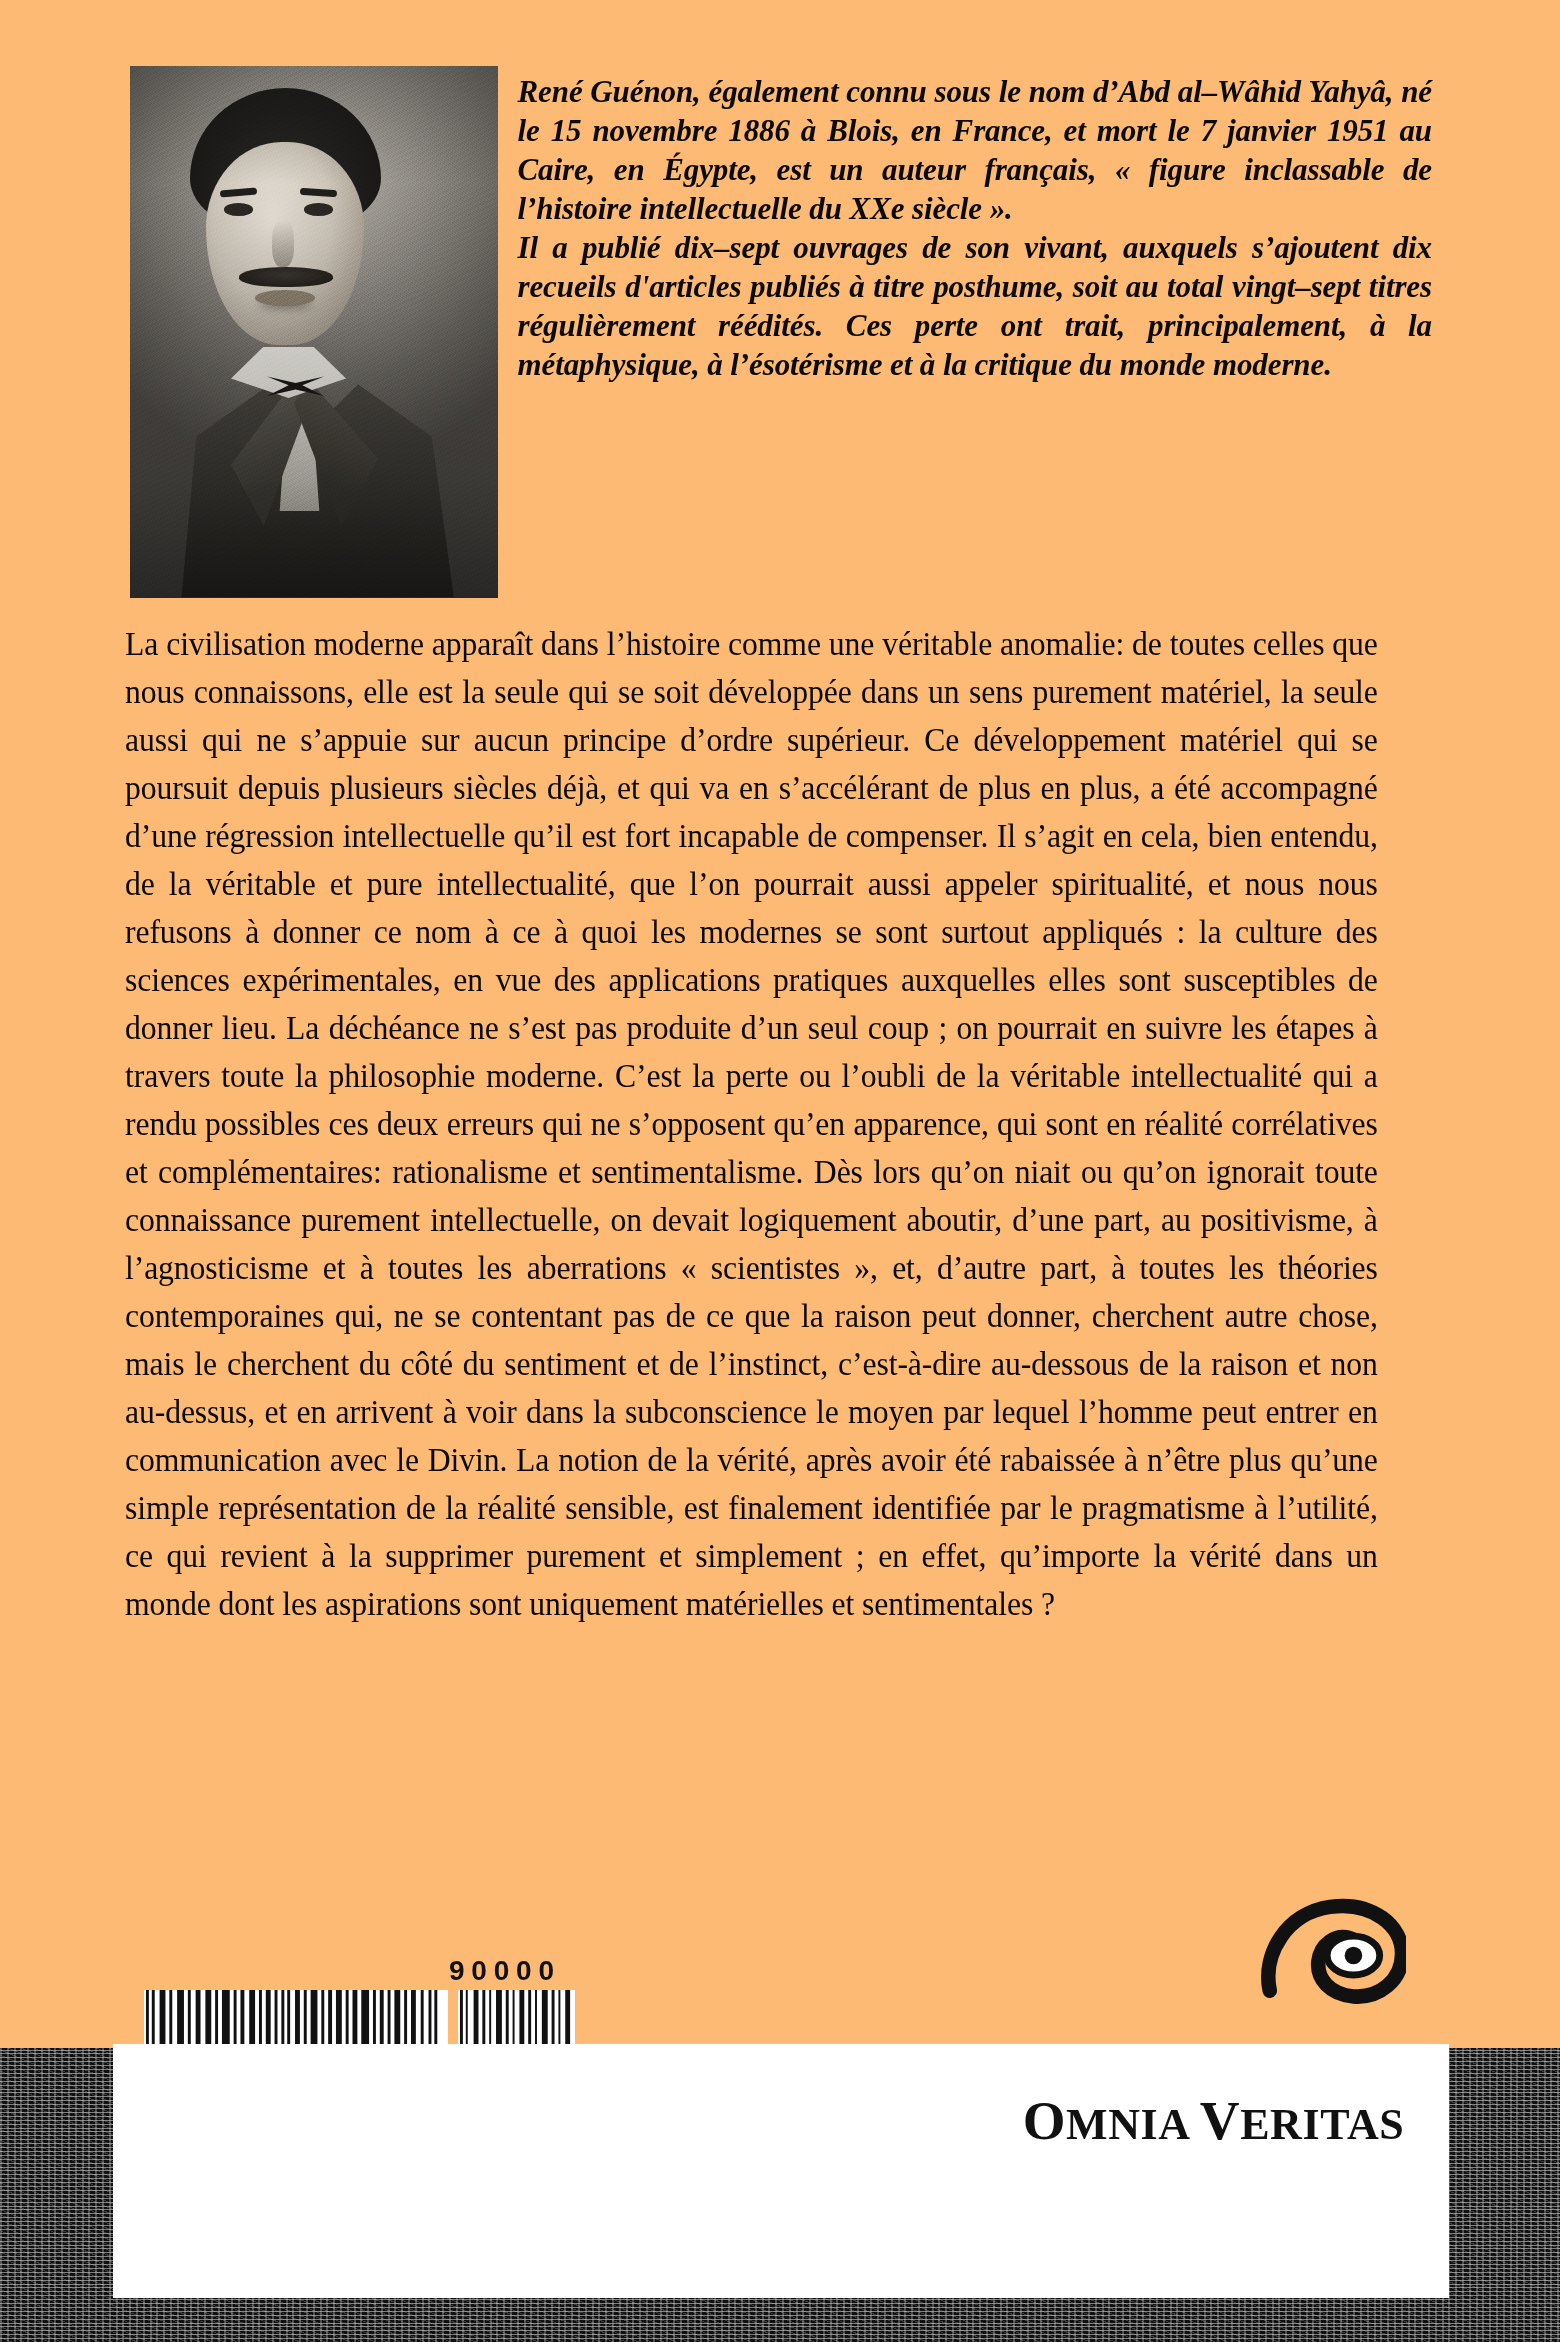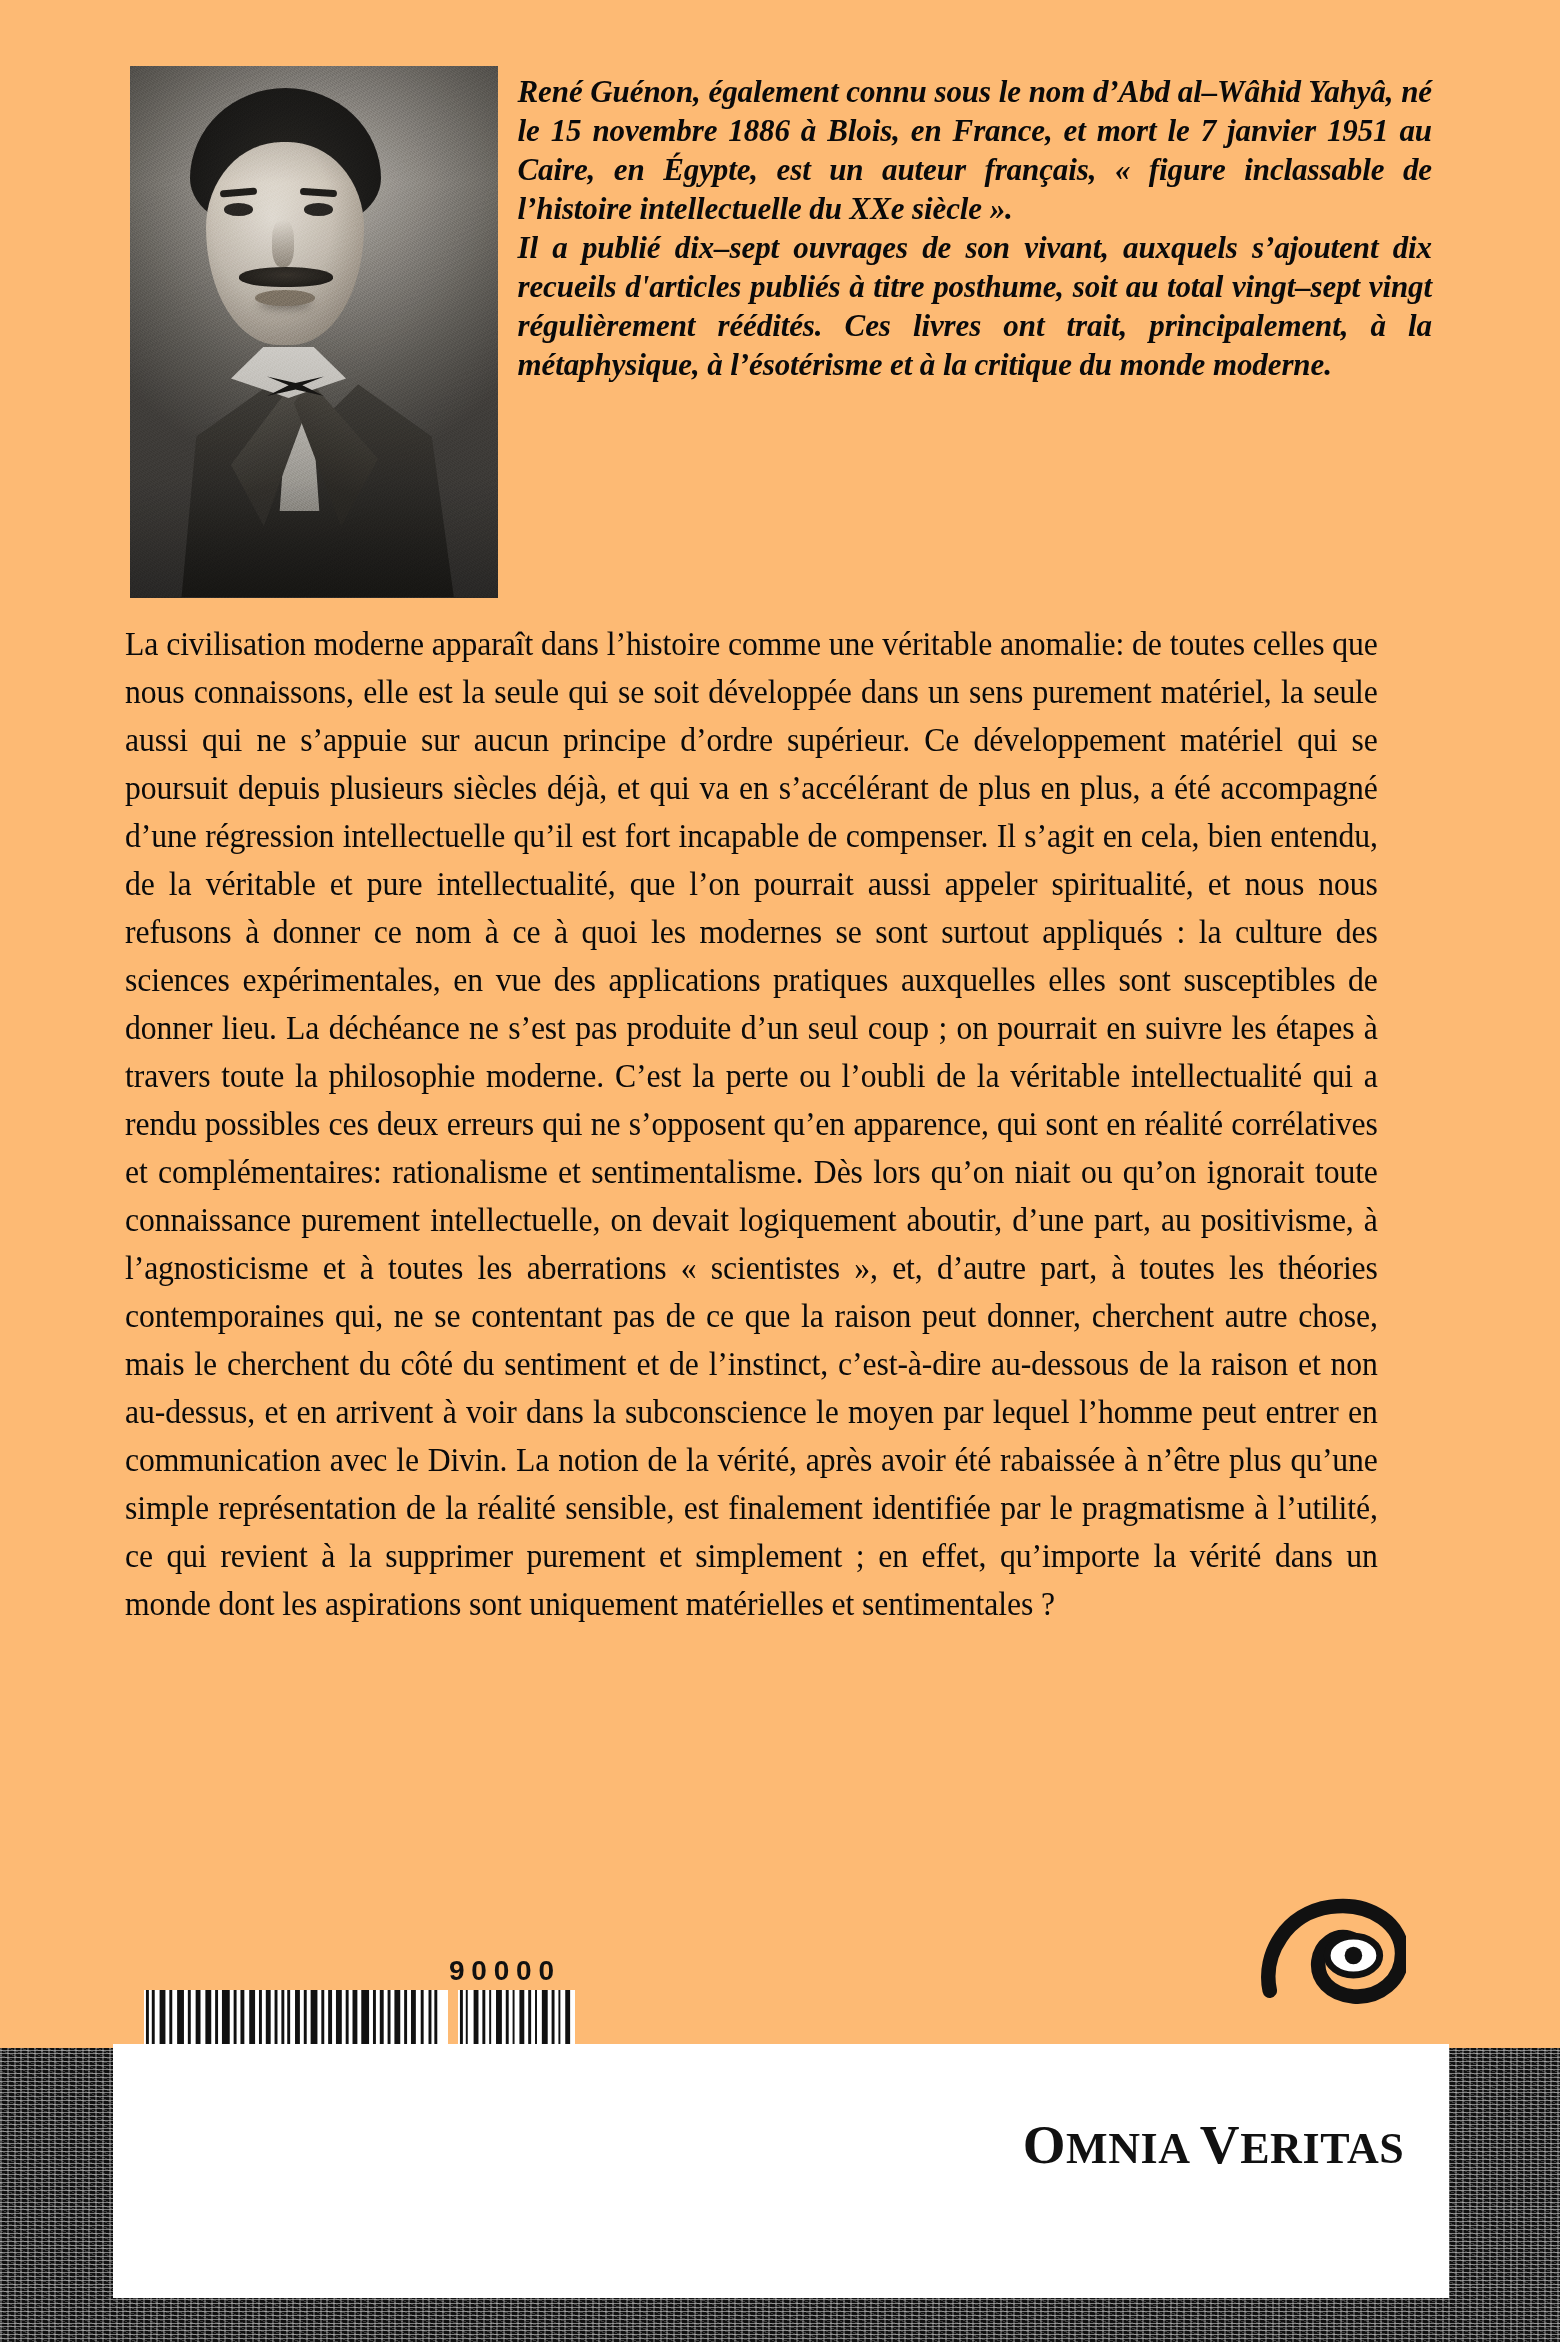--- a/index.html
+++ b/index.html
@@ -196,21 +196,20 @@
   .pub-name{
     position:absolute;
     left:997px; top:2089px;
     width:433px;
     text-align:center;
     font-family:"Liberation Serif", serif;
     font-weight:700;
     font-size:44px;
     letter-spacing:0.6px;
     color:#111;
-    margin-top:24px;
   }
   .pub-name .cap{font-size:55px;}
 
   
   .band{
     position:absolute;
     left:0; top:2048px; width:1560px; height:295px;
     background:#111;
   }
   .band .tex{
@@ -257,21 +256,21 @@
       <div class="p-eye r"></div>
       <div class="p-nose"></div>
       <div class="p-mous"></div>
       <div class="p-lip"></div>
       <div class="vign"></div>
       <div class="grain"></div>
     </div>
 
     <div class="bio">
       <p>René Guénon, également connu sous le nom d’Abd al–Wâhid Yahyâ, né le 15 novembre 1886 à Blois, en France, et mort le 7 janvier 1951 au Caire, en Égypte, est un auteur français, « figure inclassable de l’histoire intellectuelle du XXe siècle ».</p>
-      <p>Il a publié dix–sept ouvrages de son vivant, auxquels s’ajoutent dix recueils d'articles publiés à titre posthume, soit au total vingt–sept vingt régulièrement réédités. Ces livres ont trait, principalement, à la métaphysique, à l’ésotérisme et à la critique du monde moderne.</p>
+      <p>Il a publié dix–sept ouvrages de son vivant, auxquels s’ajoutent dix recueils d'articles publiés à titre posthume, soit au total vingt–sept titres régulièrement réédités. Ces perte ont trait, principalement, à la métaphysique, à l’ésotérisme et à la critique du monde moderne.</p>
     </div>
   </div>
 
   <div class="body-text">
     <p>La civilisation moderne apparaît dans l’histoire comme une véritable anomalie: de toutes celles que nous connaissons, elle est la seule qui se soit développée dans un sens purement matériel, la seule aussi qui ne s’appuie sur aucun principe d’ordre supérieur. Ce développement matériel qui se poursuit depuis plusieurs siècles déjà, et qui va en s’accélérant de plus en plus, a été accompagné d’une régression intellectuelle qu’il est fort incapable de compenser. Il s’agit en cela, bien entendu, de la véritable et pure intellectualité, que l’on pourrait aussi appeler spiritualité, et nous nous refusons à donner ce nom à ce à quoi les modernes se sont surtout appliqués : la culture des sciences expérimentales, en vue des applications pratiques auxquelles elles sont susceptibles de donner lieu. La déchéance ne s’est pas produite d’un seul coup ; on pourrait en suivre les étapes à travers toute la philosophie moderne. C’est la perte ou l’oubli de la véritable intellectualité qui a rendu possibles ces deux erreurs qui ne s’opposent qu’en apparence, qui sont en réalité corrélatives et complémentaires: rationalisme et sentimentalisme. Dès lors qu’on niait ou qu’on ignorait toute connaissance purement intellectuelle, on devait logiquement aboutir, d’une part, au positivisme, à l’agnosticisme et à toutes les aberrations « scientistes », et, d’autre part, à toutes les théories contemporaines qui, ne se contentant pas de ce que la raison peut donner, cherchent autre chose, mais le cherchent du côté du sentiment et de l’instinct, c’est-à-dire au-dessous de la raison et non au-dessus, et en arrivent à voir dans la subconscience le moyen par lequel l’homme peut entrer en communication avec le Divin. La notion de la vérité, après avoir été rabaissée à n’être plus qu’une simple représentation de la réalité sensible, est finalement identifiée par le pragmatisme à l’utilité, ce qui revient à la supprimer purement et simplement ; en effet, qu’importe la vérité dans un monde dont les aspirations sont uniquement matérielles et sentimentales ?</p>
   </div>
 
   <div class="ean5-digits">90000</div>
 
   <svg class="barcode-main" viewBox="0 0 312 186" preserveAspectRatio="none">

